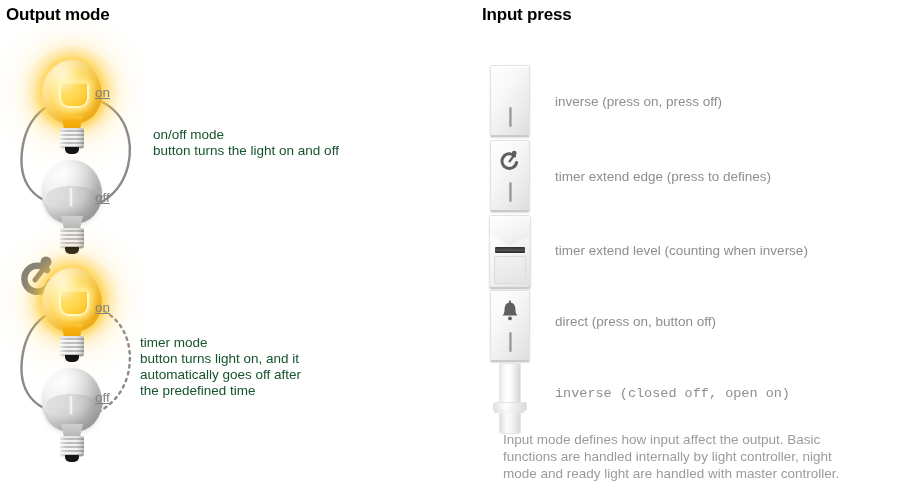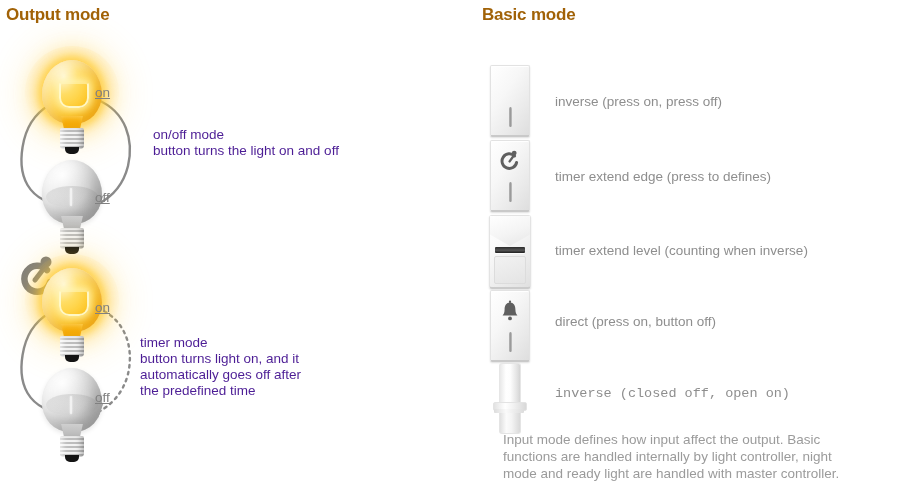--- a/index.html
+++ b/index.html
@@ -7,29 +7,29 @@
     width:900px;height:503px;position:relative;overflow:hidden;
     font-family:"Liberation Sans","DejaVu Sans",sans-serif;
     -webkit-font-smoothing:antialiased;
   }
   .panel{position:absolute;top:0;height:503px;}
   #output-panel{left:0;width:450px;}
   #input-panel{left:450px;width:450px;}
 
   .section-title{
     position:absolute;
-    font-size:17px;font-weight:bold;color:#a16207;
+    font-size:17px;font-weight:bold;color:#000000;
     letter-spacing:-0.2px;white-space:nowrap;
   }
   #output-title{left:6px;top:5px;}
   #input-title{left:32px;top:5px;}
 
   
   .desc{
-    position:absolute;color:#4c1d95;font-size:13.5px;line-height:16px;
+    position:absolute;color:#14532d;font-size:13.5px;line-height:16px;
     white-space:pre-line;
   }
   .state-label{
     position:absolute;color:#808080;font-size:13.5px;white-space:nowrap;text-decoration:underline;
   }
 
   
   .bulb{position:absolute;width:78px;height:108px;}
   .bulb .glass{
     position:absolute;left:9px;top:2px;width:60px;height:64px;
@@ -275,21 +275,21 @@
 
     <div class="desc" style="left:140px;top:335px;width:250px;">timer mode
 button turns light on, and it
 automatically goes off after
 the predefined time</div>
   </div>
 </div>
 
 <div class="panel" id="input-panel">
 
-  <div class="section-title" id="input-title">Basic mode</div>
+  <div class="section-title" id="input-title">Input press</div>
 
   <div>
     <div class="switch" style="left:40px;top:65px;">
       <div class="plate"></div>
       <div class="bar"></div>
     </div>
     <div class="row-label" style="left:105px;top:94px;">inverse (press on, press off)</div>
   </div>
 
   <div>

